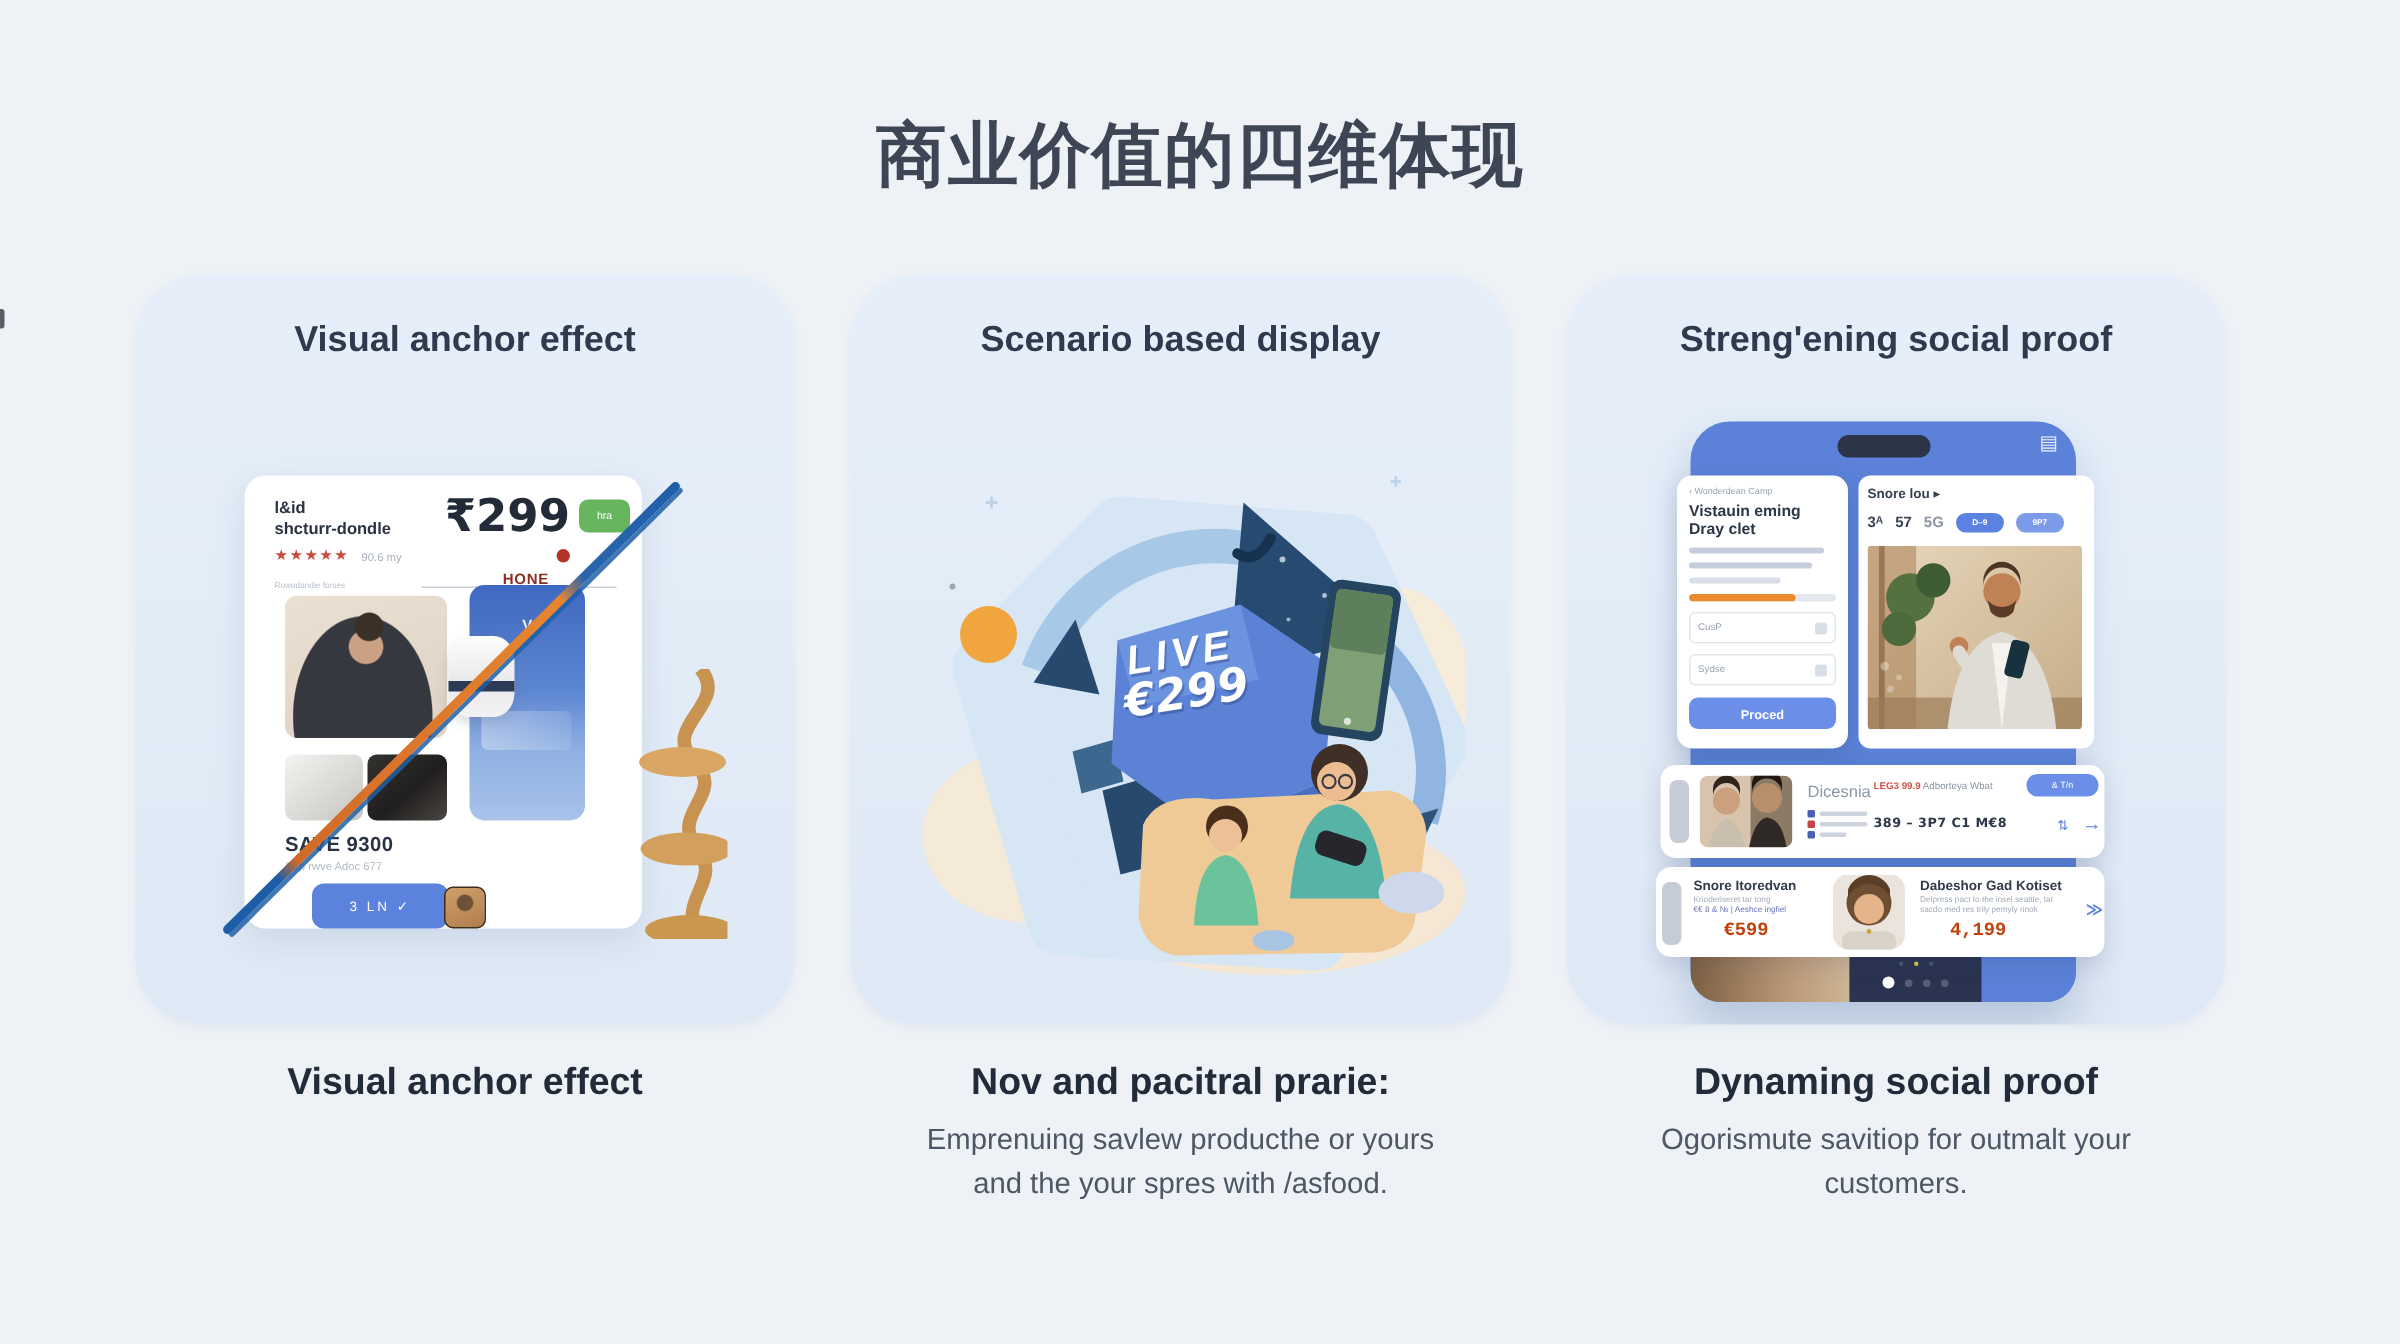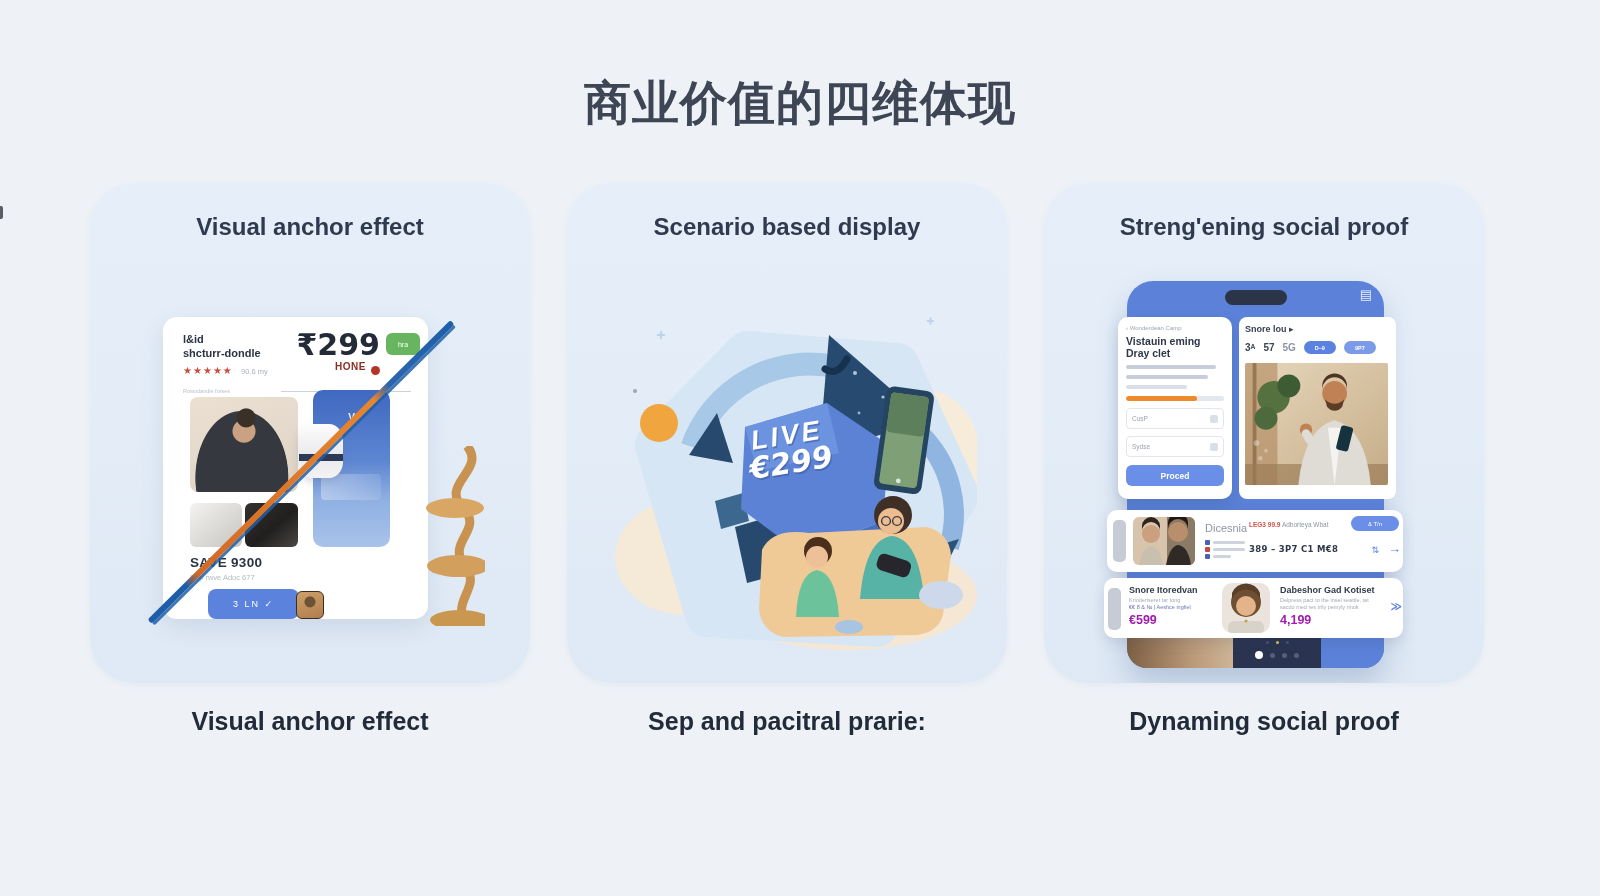--- a/index.html
+++ b/index.html
@@ -12,21 +12,21 @@
   .card-title{position:absolute;top:30px;left:0;width:100%;text-align:center;font-size:24px;font-weight:700;color:#2f3a4e;}
   .card-heading{margin-top:24px;font-size:25px;font-weight:700;color:#222b39;text-align:center;}
   .card-desc{margin-top:10px;font-size:19.5px;color:#4d5765;text-align:center;line-height:1.5;}
 
   
   .mock-product{position:absolute;left:73px;top:134px;width:265px;height:302px;background:#fff;border-radius:14px;box-shadow:0 8px 22px rgba(90,115,150,.15);}
   .mp-name{position:absolute;left:20px;top:16px;font-size:11px;font-weight:700;color:#2b3342;line-height:1.25;}
   .mp-stars{position:absolute;left:20px;top:48px;font-size:10px;color:#cc4b3c;letter-spacing:1px;}
   .mp-rating{position:absolute;left:78px;top:50px;font-size:7.5px;color:#a8b0ba;}
   .mp-price{position:absolute;right:48px;top:10px;font-size:30px;font-weight:800;color:#232b38;font-family:"DejaVu Sans","Liberation Sans",sans-serif;}
-  .mp-price-note{position:absolute;right:62px;top:44px;font-size:10px;font-weight:700;color:#8b2f25;letter-spacing:.5px;}
+  .mp-price-note{position:absolute;right:62px;top:64px;font-size:10px;font-weight:700;color:#8b2f25;letter-spacing:.5px;}
   .mp-dot{position:absolute;right:48px;top:49px;width:9px;height:9px;border-radius:50%;background:#b5342a;}
   .mp-badge{position:absolute;right:8px;top:16px;width:34px;height:22px;background:#67b55f;border-radius:6px;color:#fff;font-size:7px;display:flex;align-items:center;justify-content:center;}
   .mp-divnote{position:absolute;left:20px;top:71px;font-size:5.5px;color:#b9c1cb;}
   .mp-divline{position:absolute;left:118px;top:74px;width:130px;height:1px;background:#c9d2dc;}
   .mp-imgA{position:absolute;left:27px;top:80px;width:108px;height:95px;border-radius:8px;background:
      radial-gradient(circle at 52% 22%,#3a3028 0 9px,transparent 10px),
      radial-gradient(circle at 50% 36%,#caa183 0 11px,transparent 12px),
      radial-gradient(ellipse at 48% 85%,#35383f 0 58%,transparent 59%),
      linear-gradient(160deg,#ece0d2,#ddd2c4);}
   .mp-imgB{position:absolute;left:150px;top:73px;width:77px;height:157px;border-radius:10px;background:
@@ -89,21 +89,21 @@
   .r2top .red{color:#d05348;font-weight:700;}
   .r2top .gry{color:#8b96a4;}
   .r2pill{position:absolute;right:4px;top:6px;width:48px;height:15px;background:#6b8ee9;border-radius:8px;color:#fff;font-size:6px;display:flex;align-items:center;justify-content:center;}
   .r2line{position:absolute;left:142px;top:34px;font-size:8.5px;font-weight:800;color:#2e3848;letter-spacing:.3px;font-family:"DejaVu Sans","Liberation Sans",sans-serif;}
   .r2icon{position:absolute;right:24px;top:35px;color:#5b82e0;font-size:9px;}
   .r2arrow{position:absolute;right:2px;top:31px;color:#5b82e0;font-size:13px;font-weight:700;}
   .r3left{position:absolute;left:25px;top:7px;width:90px;}
   .r3title{font-size:9px;font-weight:800;color:#303b4b;}
   .r3note{font-size:5.5px;color:#a2abb8;margin-top:2px;}
   .r3meta{font-size:5.5px;color:#6a74b8;margin-top:1px;}
-  .r3price{font-size:12.5px;font-weight:800;color:#a21caf;margin-top:3px;font-family:Liberation Sans, sans-serif;}
+  .r3price{font-size:12.5px;font-weight:800;color:#c2410c;margin-top:3px;font-family:Liberation Mono, monospace;margin-left:20px;}
   .r3avatar{position:absolute;left:118px;top:5px;width:48px;height:50px;border-radius:10px;overflow:hidden;}
   .r3right{position:absolute;left:176px;top:7px;width:104px;}
   .r3arrow{position:absolute;right:1px;top:22px;color:#5b82e0;font-size:11px;font-weight:700;}
   .bbar{position:absolute;left:0;bottom:0;width:257px;height:33px;border-radius:0 0 20px 20px;overflow:hidden;display:flex;}
   .bbar .bl{width:106px;background:linear-gradient(90deg,#7d5f43,#b99877 60%,#cdb596);}
   .bbar .bm{width:88px;background:#2a3450;position:relative;}
   .bbar .br{flex:1;background:#5b82d8;}
   .dotrow{position:absolute;left:0;width:100%;display:flex;justify-content:center;gap:7px;align-items:center;}
   .d1{width:3px;height:3px;border-radius:50%;}
   .d2{width:8px;height:8px;border-radius:50%;background:#fff;}
@@ -213,21 +213,25 @@
             <path d="M60,40 h8 M64,36 v8" stroke="#bcd4ec" stroke-width="2"></path>
             <path d="M330,26 h7 M333.5,22.5 v7" stroke="#bcd4ec" stroke-width="2"></path>
             <circle cx="38" cy="96" r="2" fill="#5a5f66" opacity=".5"></circle>
           </svg>
           <div class="live-text">
             <span class="l1">LIVE</span>
             <span class="l2">€299</span>
           </div>
         </div>
       </div>
-      <div class="card-heading">Sep and pacitral prarie:</div>
+      <div class="card-heading">Nov and pacitral prarie:</div>
+      <div class="card-desc">
+        <span>Emprenuing savlew producthe or yours</span><br>
+        <span>and the your spres with /asfood.</span>
+      </div>
     </div>
 
     <div class="col">
       <div class="card">
         <div class="card-title">Streng'ening social proof</div>
 
         <div class="phone">
           <div class="notch"></div>
           <div class="doc-icon">▤</div>
 
@@ -369,16 +373,20 @@
           <div class="r3right">
             <div class="r3title">Dabeshor Gad Kotiset</div>
             <div class="r3note">Delpress pact to the insel seattle, tat</div>
             <div class="r3note" style="margin-top:1px">sacdo med res trily pemyly rinok</div>
             <div class="r3price">4,199</div>
           </div>
           <div class="r3arrow">≫</div>
         </div>
       </div>
       <div class="card-heading">Dynaming social proof</div>
+      <div class="card-desc">
+        <span>Ogorismute savitiop for outmalt your</span><br>
+        <span>customers.</span>
+      </div>
     </div>
 
   </div>
 </div>
 
 </body></html>

